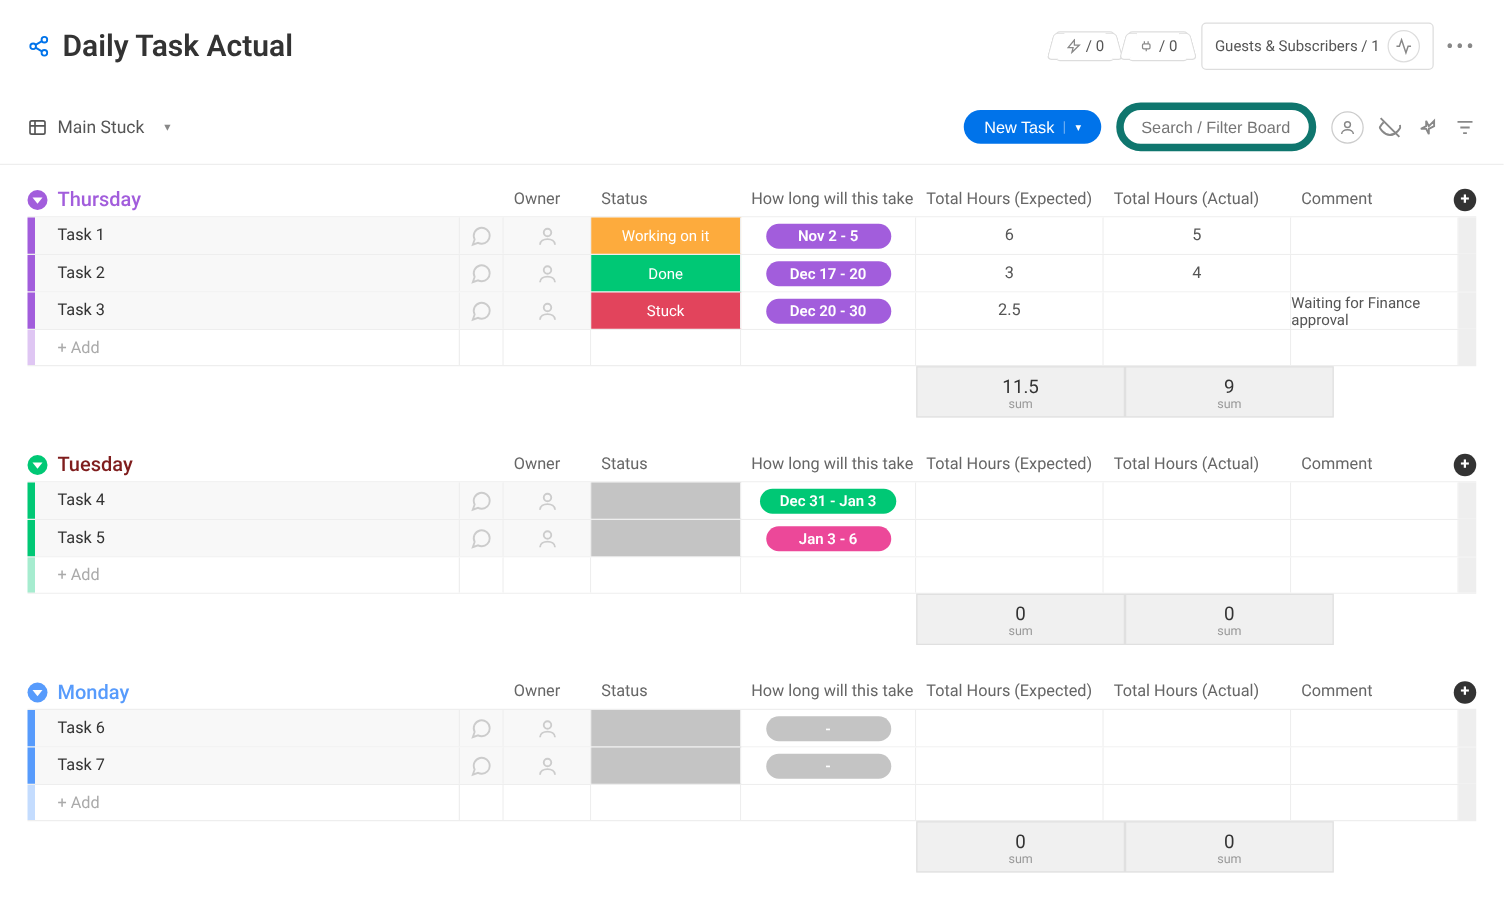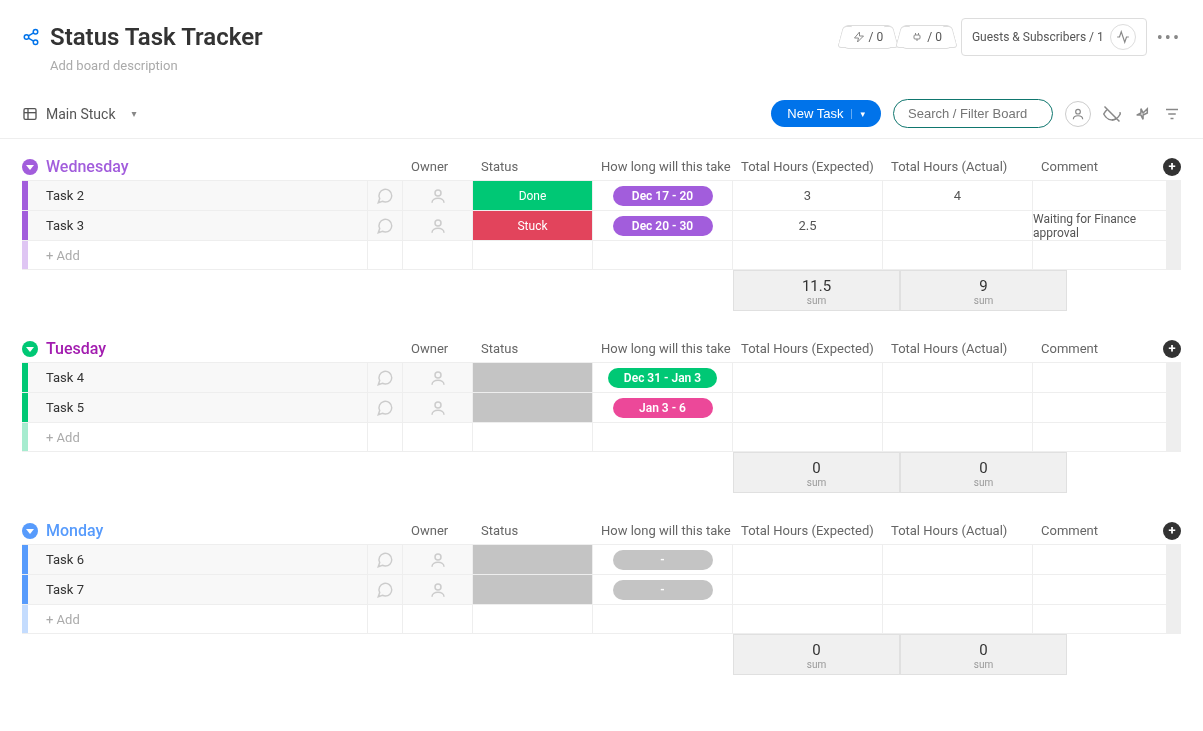--- a/index.html
+++ b/index.html
@@ -17,21 +17,21 @@
   .hex::after { right:-5px; border-left:none; border-radius:0 4px 4px 0; transform: skewX(15deg);}
   .guests-btn { border:1px solid #ddd; border-radius:4px; padding:5px 10px; font-size:12px; color:#555; display:flex; align-items:center; gap:6px;}
   .round-icon { border:1px solid #ddd; border-radius:50%; width:26px; height:26px; display:flex; align-items:center; justify-content:center; color:#888; font-size:13px;}
   .dots { color:#888; font-size:18px; letter-spacing:2px; cursor:pointer;}
   .toolbar { display:flex; align-items:center; justify-content:space-between; padding: 14px 22px 10px 22px; border-bottom:1px solid #eee; margin-top:6px;}
   .tb-left { display:flex; align-items:center; gap:8px; color:#555; font-size:14px;}
   .tb-left .caret { font-size:10px; color:#888; margin-left:8px;}
   .tb-right { display:flex; align-items:center; gap:12px;}
   .new-task { background:#0073ea; color:#fff; border:none; border-radius:20px; padding:6px 16px; font-size:13px; font-weight:500; display:flex; align-items:center; gap:8px;}
   .new-task .split { border-left:1px solid rgba(255,255,255,0.4); padding-left:8px; font-size:9px;}
-  .search-input { border:1px solid #0f766e; border-radius:20px; padding:6px 14px; font-size:13px; width:160px; color:#701a75;}
+  .search-input { border:6px solid #0f766e; border-radius:20px; padding:6px 14px; font-size:13px; width:160px; color:#701a75;}
   .tb-icon { color:#888; width:18px; height:18px; cursor:pointer;}
   .tb-circle { border:1px solid #ccc; border-radius:50%; width:26px; height:26px; display:flex; align-items:center; justify-content:center; color:#888;}
 
   .board { padding: 18px 22px; }
   .group { margin-bottom: 28px; }
   .group-header { display:flex; align-items:center; font-size:13px; color:#666; }
   .collapse { width:16px; height:16px; border-radius:50%; display:flex; align-items:center; justify-content:center; margin-right:8px;}
   .collapse svg { width:10px; height:10px; fill:#fff;}
   .group-name { font-size:16px; font-weight:500; flex: 0 0 330px; padding-left:0;}
   .col { text-align:left; }
@@ -80,21 +80,21 @@
 <div class="header">
   <div class="title-row">
     <div class="title-left">
       <svg class="share-icon" viewBox="0 0 24 24" fill="none" stroke="#0073ea" stroke-width="2">
         <circle cx="18" cy="5" r="3"></circle>
           <circle cx="6" cy="12" r="3"></circle>
           <circle cx="18" cy="19" r="3"></circle>
         <line x1="8.6" y1="10.5" x2="15.4" y2="6.5"></line>
           <line x1="8.6" y1="13.5" x2="15.4" y2="17.5"></line>
       </svg>
-      <div class="board-title">Status Task Tracker</div>
+      <div class="board-title">Daily Task Actual</div>
     </div>
     <div class="title-right">
       <div class="hex">
         <svg width="12" height="12" viewBox="0 0 24 24" fill="none" stroke="#888" stroke-width="2">
             <polygon points="13 2 3 14 11 14 9 22 21 10 13 10 13 2"></polygon>
           </svg>
         <span>/ 0</span>
       </div>
       <div class="hex">
         <svg width="12" height="12" viewBox="0 0 24 24" fill="none" stroke="#888" stroke-width="2">
@@ -109,21 +109,20 @@
         <span>Guests &amp; Subscribers / 1</span>
         <span class="round-icon">
           <svg width="14" height="14" viewBox="0 0 24 24" fill="none" stroke="#888" stroke-width="2">
               <polyline points="22 12 18 12 15 21 9 3 6 12 2 12"></polyline>
             </svg>
         </span>
       </div>
       <span class="dots">•••</span>
     </div>
   </div>
-  <div class="board-desc">Add board description</div>
 </div>
 
 <div class="toolbar">
   <div class="tb-left">
     <svg width="16" height="16" viewBox="0 0 24 24" fill="none" stroke="#555" stroke-width="2">
         <rect x="3" y="4" width="18" height="16" rx="2"></rect>
         <line x1="3" y1="10" x2="21" y2="10"></line>
         <line x1="9" y1="4" x2="9" y2="20"></line>
       </svg>
     <span>Main Stuck</span>
@@ -159,34 +158,57 @@
 
 <div class="board" id="board">
     <div class="group">
       <div class="group-header">
         <div class="spacer-name">
           <span class="collapse" style="background:#a25ddc">
             <svg viewBox="0 0 10 10">
               <polygon points="1,3 9,3 5,8"></polygon>
             </svg>
           </span>
-          <span class="group-name" style="color:#a25ddc">Wednesday</span>
+          <span class="group-name" style="color:#a25ddc">Thursday</span>
         </div>
         <div style="width:35px"></div>
         <div class="col col-owner">Owner</div>
         <div class="col col-status">Status</div>
         <div class="col col-how">How long will this take</div>
         <div class="col col-exp">Total Hours (Expected)</div>
         <div class="col col-act">Total Hours (Actual)</div>
         <div class="col col-comment">Comment</div>
         <div class="add-col"><span class="add-circle">+</span></div>
       </div>
       <div class="rows">
         <div class="row">
           <div class="stripe" style="background:#a25ddc"></div>
+          <div class="name">Task 1</div>
+          <div class="icon-cell">
+            <svg width="18" height="18" viewBox="0 0 24 24" fill="none" stroke="#ccc" stroke-width="2">
+              <path d="M21 11.5a8.38 8.38 0 0 1-8.5 8.5 8.5 8.5 0 0 1-3.9-.95L3 21l1.95-5.6A8.5 8.5 0 1 1 21 11.5z"></path>
+            </svg>
+          </div>
+          <div class="owner-cell">
+            <svg width="18" height="18" viewBox="0 0 24 24" fill="none" stroke="#ccc" stroke-width="2">
+              <circle cx="12" cy="8" r="4"></circle>
+              <path d="M4 21c0-4 4-6 8-6s8 2 8 6"></path>
+            </svg>
+          </div>
+          <div class="status-cell" style="background:#fdab3d">Working on it</div>
+          <div class="how-cell">
+            <span class="pill" style="background:#a25ddc">Nov 2 - 5</span>
+          </div>
+          <div class="num-cell">6</div>
+          <div class="num-cell">5</div>
+          <div class="comment-cell"></div>
+          <div class="end-cell"></div>
+        </div>
+        <div class="row">
+          <div class="stripe" style="background:#a25ddc"></div>
           <div class="name">Task 2</div>
           <div class="icon-cell">
             <svg width="18" height="18" viewBox="0 0 24 24" fill="none" stroke="#ccc" stroke-width="2">
               <path d="M21 11.5a8.38 8.38 0 0 1-8.5 8.5 8.5 8.5 0 0 1-3.9-.95L3 21l1.95-5.6A8.5 8.5 0 1 1 21 11.5z"></path>
             </svg>
           </div>
           <div class="owner-cell">
             <svg width="18" height="18" viewBox="0 0 24 24" fill="none" stroke="#ccc" stroke-width="2">
               <circle cx="12" cy="8" r="4"></circle>
               <path d="M4 21c0-4 4-6 8-6s8 2 8 6"></path>
@@ -254,21 +276,21 @@
       </div>
     </div>
     <div class="group">
       <div class="group-header">
         <div class="spacer-name">
           <span class="collapse" style="background:#00c875">
             <svg viewBox="0 0 10 10">
               <polygon points="1,3 9,3 5,8"></polygon>
             </svg>
           </span>
-          <span class="group-name" style="color:#a21caf">Tuesday</span>
+          <span class="group-name" style="color:#7f1d1d">Tuesday</span>
         </div>
         <div style="width:35px"></div>
         <div class="col col-owner">Owner</div>
         <div class="col col-status">Status</div>
         <div class="col col-how">How long will this take</div>
         <div class="col col-exp">Total Hours (Expected)</div>
         <div class="col col-act">Total Hours (Actual)</div>
         <div class="col col-comment">Comment</div>
         <div class="add-col"><span class="add-circle">+</span></div>
       </div>

